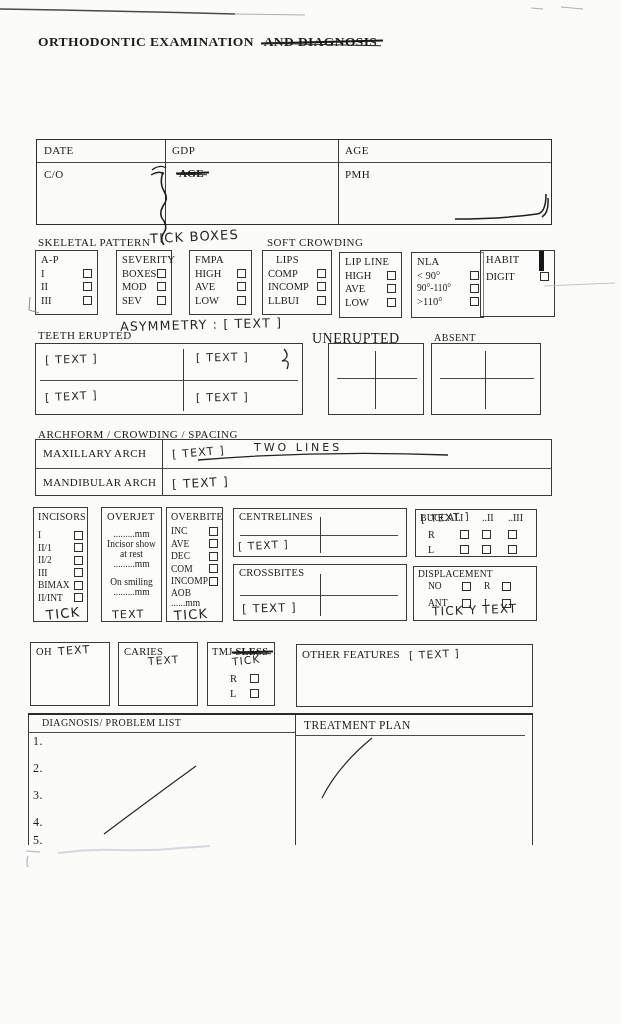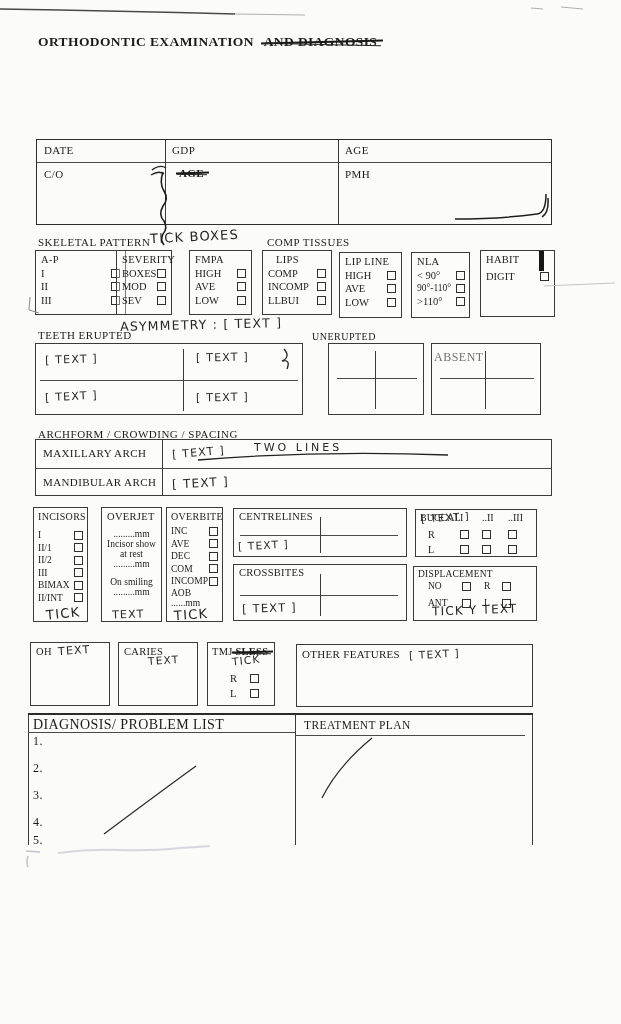--- a/index.html
+++ b/index.html
@@ -41,23 +41,23 @@
   <div class="cell-lbl" style="left:7px;top:4px">DATE</div>
   <div class="cell-lbl" style="left:135px;top:4px">GDP</div>
   <div class="cell-lbl" style="left:308px;top:4px">AGE</div>
   <div class="cell-lbl" style="left:7px;top:28px">C/O</div>
   <div class="cell-lbl scribbled" style="left:142px;top:27px;font-weight:bold">AGE</div>
   <div class="cell-lbl" style="left:308px;top:28px">PMH</div>
 </div>
 
 <div class="lbl" style="left:38px;top:236px">SKELETAL PATTERN</div>
 <div class="hw" style="left:150px;top:229px;font-size:13px;transform:rotate(-3deg)">TICK BOXES</div>
-<div class="lbl" style="left:267px;top:236px">COMP TISSUES</div>
-
-<div class="sbox" style="left:35px;top:250px;width:91px;height:65px">
+<div class="lbl" style="left:267px;top:236px">SOFT CROWDING</div>
+
+<div class="sbox" style="left:35px;top:250px;width:63px;height:65px">
   <div class="sbox-title">A-P</div>
   <div class="cbrow">
       <span>I</span>
       <span class="cb"></span>
     </div>
   <div class="cbrow">
       <span>II</span>
       <span class="cb"></span>
     </div>
   <div class="cbrow">
@@ -123,21 +123,21 @@
   <div class="cbrow">
       <span>AVE</span>
       <span class="cb"></span>
     </div>
   <div class="cbrow">
       <span>LOW</span>
       <span class="cb"></span>
     </div>
 </div>
 
-<div class="sbox" style="left:411px;top:252px;width:59px;height:66px;padding-right:4px">
+<div class="sbox" style="left:411px;top:252px;width:73px;height:66px;padding-right:4px">
   <div class="sbox-title">NLA</div>
   <div class="cbrow">
       <span>&lt; 90°</span>
       <span class="cb"></span>
     </div>
   <div class="cbrow">
       <span class="small">90°-110°</span>
       <span class="cb"></span>
     </div>
   <div class="cbrow">
@@ -150,22 +150,22 @@
   <div class="sbox-title">HABIT</div>
   <div class="cbrow" style="margin-top:6px">
       <span>DIGIT</span>
       <span class="cb"></span>
     </div>
 </div>
 <div class="abs" style="left:539px;top:251px;width:4.5px;height:20px;background:#161616"></div>
 
 <div class="lbl" style="left:38px;top:329px">TEETH ERUPTED</div>
 <div class="hw" style="left:120px;top:317px;font-size:12.5px;transform:rotate(-1.5deg)">ASYMMETRY : [ TEXT      ]</div>
-<div class="lbl" style="left:312px;top:331px;font-size:10px">UNERUPTED</div>
-<div class="lbl" style="left:434px;top:350px;font-size:12px">ABSENT</div>
+<div class="lbl" style="left:312px;top:331px;font-size:14px">UNERUPTED</div>
+<div class="lbl" style="left:434px;top:332px;font-size:10px">ABSENT</div>
 
 <div class="sbox" style="left:35px;top:343px;width:268px;height:72px;padding:0">
   <div class="hline" style="left:4px;top:36px;width:258px"></div>
   <div class="vline" style="left:147px;top:5px;height:62px"></div>
   <div class="hw" style="left:9px;top:9px;transform:rotate(-2deg)">[ TEXT        ]</div>
   <div class="hw" style="left:160px;top:7px;transform:rotate(-1deg)">[  TEXT       ]</div>
   <div class="hw" style="left:9px;top:46px;transform:rotate(-3deg)">[ TEXT ]</div>
   <div class="hw" style="left:160px;top:47px;transform:rotate(-1deg)">[ TEXT        ]</div>
 </div>
 
@@ -338,21 +338,21 @@
   <span class="sbox-title" style="font-size:11px">OTHER FEATURES</span>
   <span class="hw" style="left:112px;top:3px;font-size:10.5px;transform:rotate(-3deg)">[ TEXT ]</span>
 </div>
 
 <div class="abs" style="left:28px;top:713px;width:505px;height:130px;border-top:2.2px solid #2b2b2b;box-sizing:border-box">
   <div class="vline" style="left:0;top:0;height:130px;width:1px"></div>
   <div class="vline" style="left:267px;top:0;height:130px"></div>
   <div class="vline" style="left:504px;top:0;height:130px;width:1px"></div>
   <div class="hline" style="left:0;top:17px;width:267px"></div>
   <div class="hline" style="left:267px;top:20px;width:230px"></div>
-  <div class="cell-lbl" style="left:5px;top:2px;font-size:14px">DIAGNOSIS/ PROBLEM LIST</div>
+  <div class="cell-lbl" style="left:14px;top:2px;font-size:10px">DIAGNOSIS/ PROBLEM LIST</div>
   <div class="cell-lbl" style="left:276px;top:4px;font-size:11.5px">TREATMENT PLAN</div>
   <div class="cell-lbl" style="left:5px;top:19px;font-size:12px">1.</div>
   <div class="cell-lbl" style="left:5px;top:46px;font-size:12px">2.</div>
   <div class="cell-lbl" style="left:5px;top:73px;font-size:12px">3.</div>
   <div class="cell-lbl" style="left:5px;top:100px;font-size:12px">4.</div>
   <div class="cell-lbl" style="left:5px;top:118px;font-size:12px">5.</div>
 </div>
 
 <svg class="pen" width="621" height="1024" viewBox="0 0 621 1024">
   <path d="M0,9 Q120,11 235,14" stroke="#4a4a4a" stroke-width="1.6" fill="none"></path>

